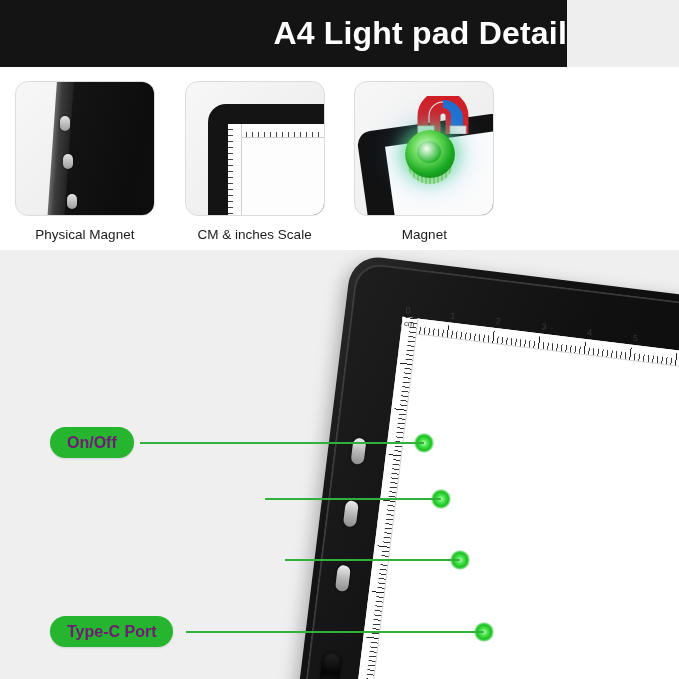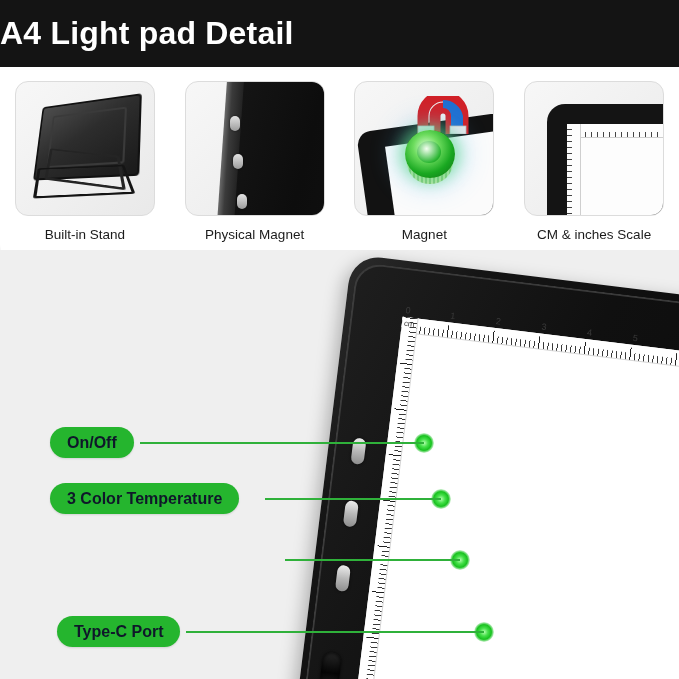--- a/index.html
+++ b/index.html
@@ -15,26 +15,26 @@
     width: 679px;
     height: 679px;
     overflow: hidden;
     background: #eeeeee;
   }
 
   
   .header-banner {
     position: absolute;
     left: 0; top: 0;
-    width: 679px;
+    width: 567px;
     height: 67px;
     background: #141414;
     display: flex;
     align-items: center;
-    justify-content: flex-start;
+    justify-content: flex-end;
   }
   .header-title {
     color: #ffffff;
     font-size: 32px;
     font-weight: bold;
     letter-spacing: 0.2px;
     font-family: "Liberation Sans", sans-serif;
   }
 
   
@@ -355,86 +355,78 @@
 
   
   .pill {
     position: absolute;
     display: flex;
     align-items: center;
     height: 31px;
     padding: 0 17px;
     border-radius: 16px;
     background: #25b52e;
-    color: #0f172a;
+    color: #701a75;
     font-size: 16px;
     font-weight: bold;
     white-space: nowrap;
     font-family: "Liberation Sans", sans-serif;
     box-shadow: 0 1px 2px rgba(0,0,0,.12);
   }
 </style>
 </head>
 <body>
 
 <div id="page">
 
   <div class="header-banner">
     <div class="header-title">A4 Light pad Detail</div>
   </div>
 
   <div class="cards-panel">
     <div class="cards-row">
 
-      <div class="card-cell">
-        <div class="card-thumb">
-          <div class="stand-body"></div>
-          <div class="stand-leg2"></div>
-          <div class="stand-leg"></div>
-        </div>
-        <div class="card-caption">Built-in Stand</div>
-      </div>
 
       <div class="card-cell">
         <div class="card-thumb">
           <div class="pb-panel"></div>
           <div class="pb-bevel"></div>
           <div class="pb-btn" style="left:44px; top:34px;"></div>
           <div class="pb-btn" style="left:47px; top:72px;"></div>
           <div class="pb-btn" style="left:51px; top:112px;"></div>
         </div>
         <div class="card-caption">Physical Magnet</div>
+      </div>
+
+      <div class="card-cell">
+        <div class="card-thumb">
+          <div class="sc-frame"></div>
+          <div class="sc-inner"></div>
+          <div class="sc-ruler-h"></div>
+          <div class="sc-ruler-v"></div>
+        </div>
+        <div class="card-caption">CM &amp; inches Scale</div>
       </div>
 
       <div class="card-cell">
         <div class="card-thumb">
           <div class="mg-pad"></div>
           <div class="mg-sheet"></div>
           <svg class="mg-horse" viewBox="0 0 52 38">
             <path d="M6 36 L6 20 A20 20 0 0 1 46 20 L46 36 L34 36 L34 20 A8 8 0 0 0 18 20 L18 36 Z" fill="none" stroke="#d12027" stroke-width="11"></path>
             <path d="M26 4 A20 20 0 0 1 46 20 L46 36 L34 36 L34 20 A8 8 0 0 0 26 12 Z" fill="#1f6fd0"></path>
             <rect x="1" y="30" width="16" height="8" fill="#e9e9e9" stroke="#bbb" stroke-width="0.8"></rect>
             <rect x="33" y="30" width="16" height="8" fill="#e9e9e9" stroke="#bbb" stroke-width="0.8"></rect>
           </svg>
           <div class="mg-ridge"></div>
           <div class="mg-disc"></div>
         </div>
         <div class="card-caption">Magnet</div>
       </div>
 
-      <div class="card-cell">
-        <div class="card-thumb">
-          <div class="sc-frame"></div>
-          <div class="sc-inner"></div>
-          <div class="sc-ruler-h"></div>
-          <div class="sc-ruler-v"></div>
-        </div>
-        <div class="card-caption">CM &amp; inches Scale</div>
-      </div>
-
     </div>
   </div>
 
   <div class="hero">
 
     <div class="pad-wrap">
       <div class="pad-outer"></div>
       <div class="pad-bevel"></div>
       <div class="pad-screen"></div>
 
@@ -468,17 +460,16 @@
     <div class="glow" style="left:431px; top:239px;"></div>
     <div class="glow" style="left:450px; top:300px;"></div>
     <div class="glow" style="left:474px; top:372px;"></div>
 
     <div class="connector" style="left:140px; top:192px; width:284px;"></div>
     <div class="connector" style="left:265px; top:248px; width:176px;"></div>
     <div class="connector" style="left:285px; top:309px; width:175px;"></div>
     <div class="connector" style="left:186px; top:381px; width:298px;"></div>
 
     <div class="pill" style="left:50px; top:177px;">On/Off</div>
-    <div class="pill" style="left:50px; top:233px;">3 Color Temperature</div>
-    <div class="pill" style="left:57px; top:366px;">Type-C Port</div>
+    <div class="pill" style="left:50px; top:366px;">Type-C Port</div>
 
   </div>
 </div>
 
 </body></html>

